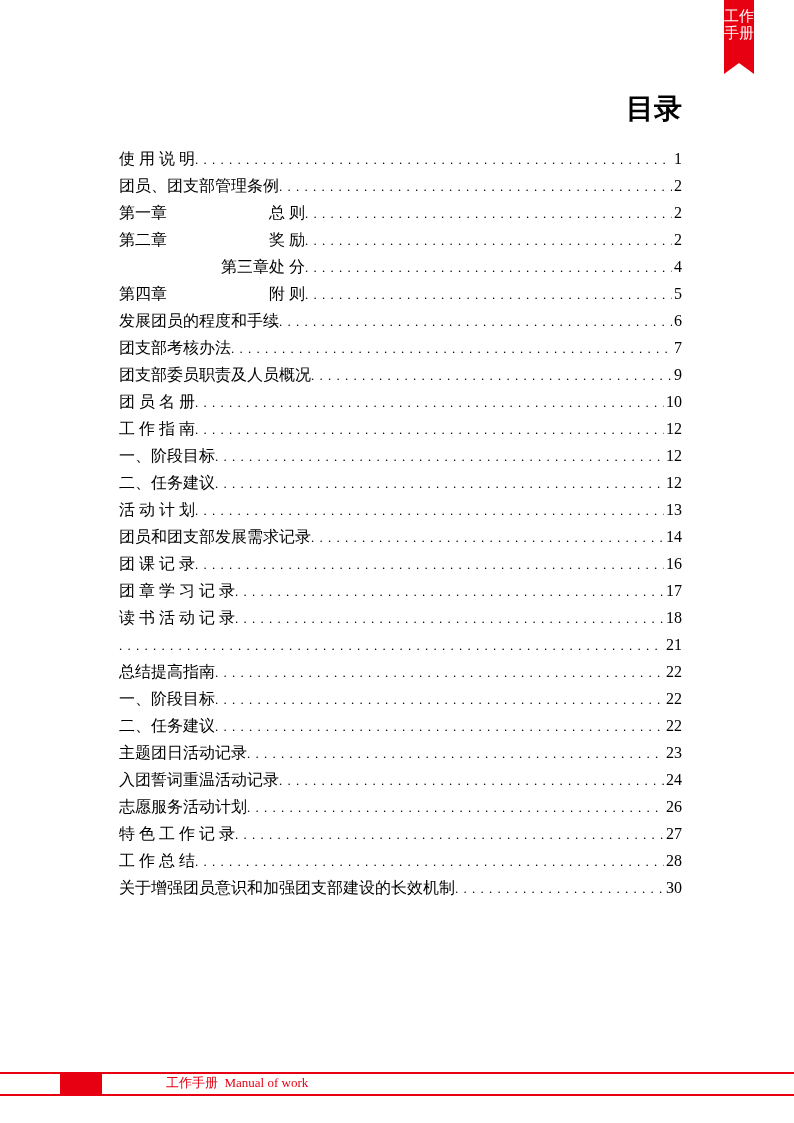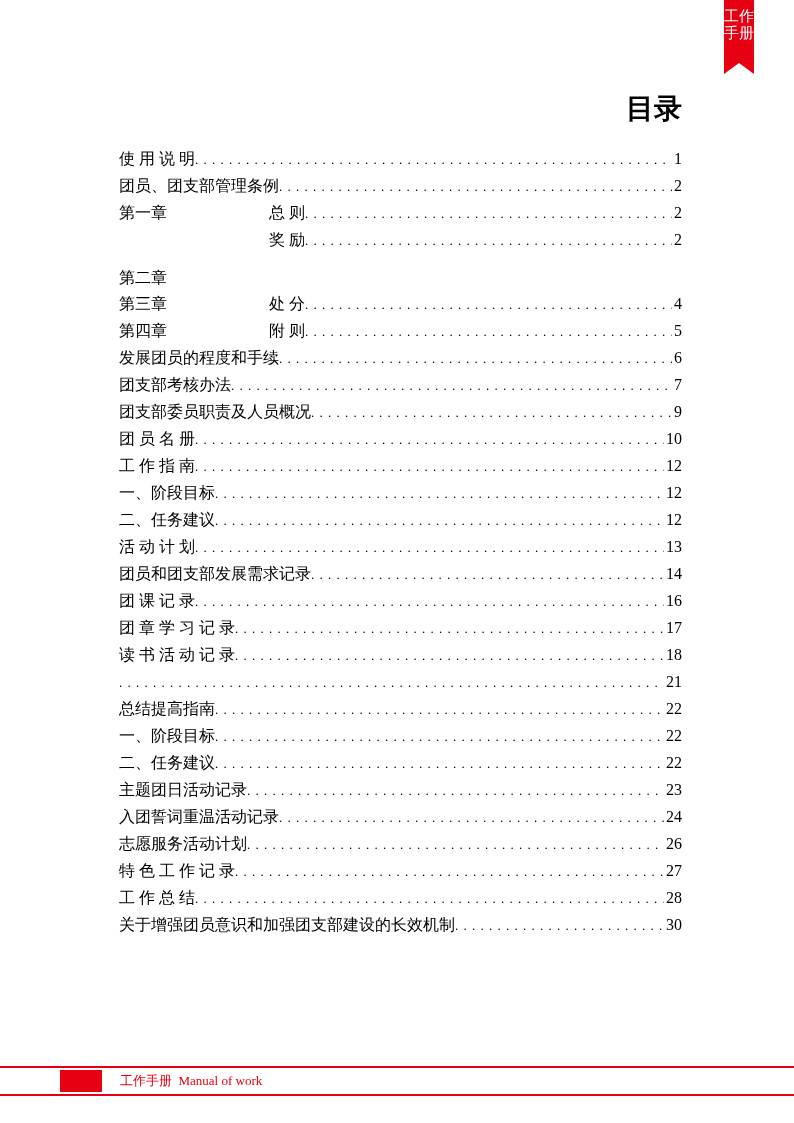--- a/index.html
+++ b/index.html
@@ -57,25 +57,26 @@
     content:". . . . . . . . . . . . . . . . . . . . . . . . . . . . . . . . . . . . . . . . . . . . . . . . . . . . . . . . . . . . . . . . . . . . . . . . . . . . . . . . . . . . . . . . . . . . . . . . . . . . . . . . . . . . . . . . . . . . . . . . . . . . . . . . . . . . . . . . . . . . . . . . . . . . . .";
     font-size:13px;
     color:#000;
   }
   .toc-page { flex:0 0 auto; padding-left:2px; }
   
   .footer {
     position:absolute;
     left:0; right:0;
     bottom:27px;
-    height:30px;
+    height:24px;
     border-top:2px solid #e60012;
     border-bottom:2px solid #e60012;
     display:flex;
-    align-items:center;
+    align-items:flex-start;
+    gap:46px;
   }
   .footer-block {
     width:42px; height:22px;
     background:#e60012;
     margin-left:60px;
   }
   .footer-text {
     color:#e60012;
     font-size:13px;
     margin-left:18px;
@@ -102,27 +103,27 @@
         <span class="toc-dots"></span>
         <span class="toc-page">2</span>
       </div>
       <div class="toc-row">
         <span class="toc-prefix" style="display: inline-block; width: 150px;">第一章</span>
         <span class="toc-label">总 则</span>
         <span class="toc-dots"></span>
         <span class="toc-page">2</span>
       </div>
       <div class="toc-row">
-        <span class="toc-prefix" style="display: inline-block; width: 150px; margin-top: 38px;">第二章</span>
+        <span class="toc-prefix" style="display: inline-block; width: 150px;">第二章</span>
         <span class="toc-label">奖 励</span>
         <span class="toc-dots"></span>
         <span class="toc-page">2</span>
       </div>
       <div class="toc-row">
-        <span class="toc-prefix" style="display: inline-block; width: 150px;">第三章</span>
+        <span class="toc-prefix" style="display: inline-block; width: 150px; text-align: right;">第三章</span>
         <span class="toc-label">处 分</span>
         <span class="toc-dots"></span>
         <span class="toc-page">4</span>
       </div>
       <div class="toc-row">
         <span class="toc-prefix" style="display: inline-block; width: 150px;">第四章</span>
         <span class="toc-label">附 则</span>
         <span class="toc-dots"></span>
         <span class="toc-page">5</span>
       </div>

